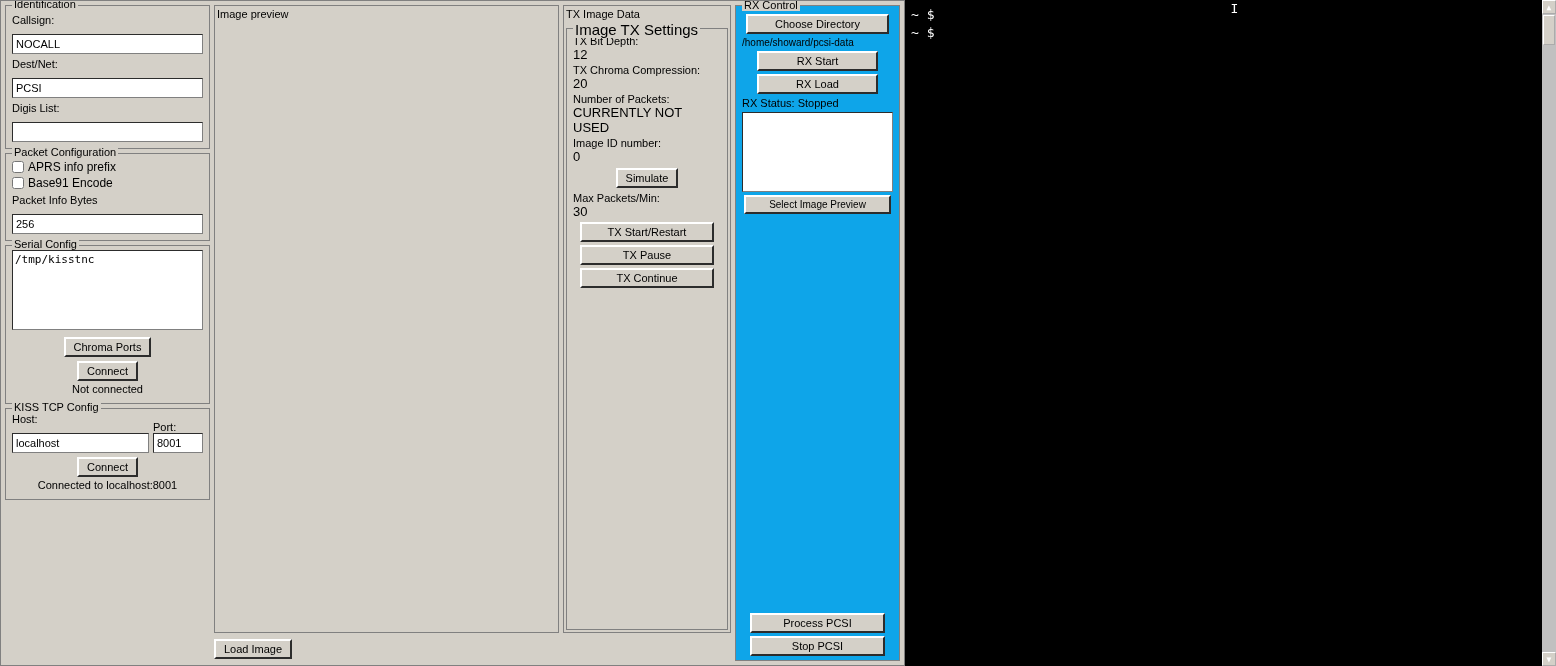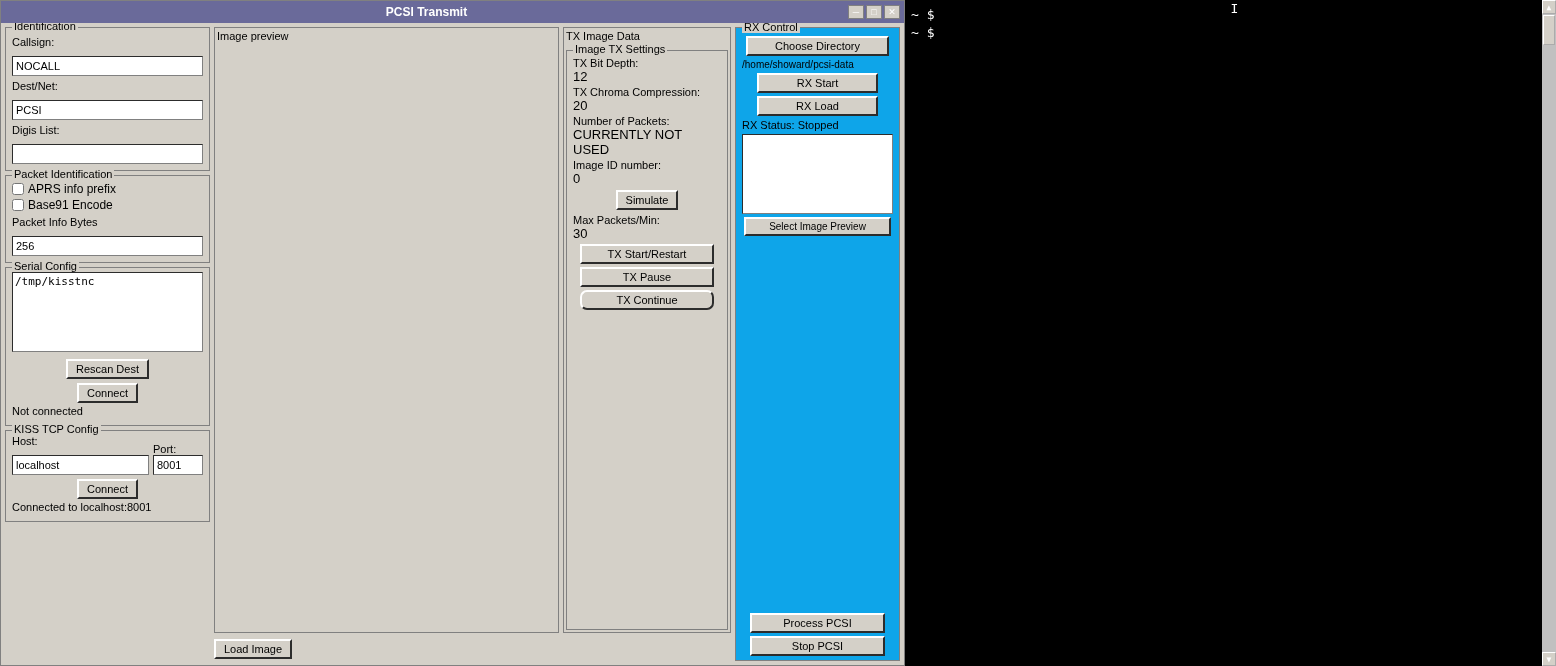--- a/index.html
+++ b/index.html
@@ -134,25 +134,26 @@
       padding: 6px;
       position: relative;
       background: #d4d0c8;
     }
     .tx-settings-title {
       position: absolute;
       top: -8px;
       left: 6px;
       background: #d4d0c8;
       padding: 0 2px;
-      font-size: 11px;
+      font-size: 15px;
     }
     .status-text {
       font-size: 11px;
       margin: 2px 0;
+      text-align: center;
     }
     .terminal-panel {
       flex: 1;
       background: black;
       color: white;
       font-family: monospace;
       font-size: 13px;
       padding: 6px;
       overflow: hidden;
       position: relative;
@@ -211,62 +212,54 @@
       display: flex;
       justify-content: center;
       margin: 4px 0;
     }
   </style>
 </head>
 <body>
 
 <div class="main-window">
 
-  <div class="title-bar">
-    <div class="title-bar-title">PCSI Transmit</div>
-    <div class="title-bar-controls">
-      <div class="title-bar-btn">─</div>
-      <div class="title-bar-btn">□</div>
-      <div class="title-bar-btn">✕</div>
-    </div>
-  </div>
 
   <div style="display:flex; flex:1; overflow:hidden; padding:4px; gap:4px;">
 
     <div class="left-panel panel">
 
       <div class="group-box">
         <span class="group-box-title">Identification</span>
         <div class="field-label">Callsign:</div>
         <input class="text-input" type="text" value="NOCALL" style="">
         <div class="field-label">Dest/Net:</div>
         <input class="text-input" type="text" value="PCSI" style="">
         <div class="field-label">Digis List:</div>
         <input class="text-input" type="text" style="">
       </div>
 
       <div class="group-box">
-        <span class="group-box-title">Packet Identification</span>
+        <span class="group-box-title">Packet Configuration</span>
         <div class="checkbox-row">
           <input type="checkbox" style="">
           <span>APRS info prefix</span>
         </div>
         <div class="checkbox-row">
           <input type="checkbox" style="">
           <span>Base91 Encode</span>
         </div>
         <div class="field-label">Packet Info Bytes</div>
         <input class="text-input" type="text" value="256" style="">
       </div>
 
       <div class="group-box">
         <span class="group-box-title">Serial Config</span>
         <textarea class="serial-textarea" style="">/tmp/kisstnc</textarea>
         <div style="display:flex; justify-content:center; margin-top:4px;">
-          <button class="btn">Rescan Dest</button>
+          <button class="btn">Chroma Ports</button>
         </div>
         <div style="display:flex; justify-content:center; margin-top:4px;">
           <button class="btn">Connect</button>
         </div>
         <div class="status-text">Not connected</div>
       </div>
 
       <div class="group-box">
         <span class="group-box-title">KISS TCP Config</span>
         <div class="host-port-row">
@@ -333,21 +326,21 @@
 
             <div style="display:flex; justify-content:center; margin: 3px 0;">
               <button class="btn" style="width:90%;">TX Start/Restart</button>
             </div>
 
             <div style="display:flex; justify-content:center; margin: 3px 0;">
               <button class="btn" style="width:90%;">TX Pause</button>
             </div>
 
             <div style="display:flex; justify-content:center; margin: 3px 0;">
-              <button class="btn" style="width:90%;border-radius:7px;">TX Continue</button>
+              <button class="btn" style="width:90%;">TX Continue</button>
             </div>
 
           </div>
         </div>
 
       </div>
 
       <div style="padding: 2px 0;">
         <button class="btn">Load Image</button>
       </div>

